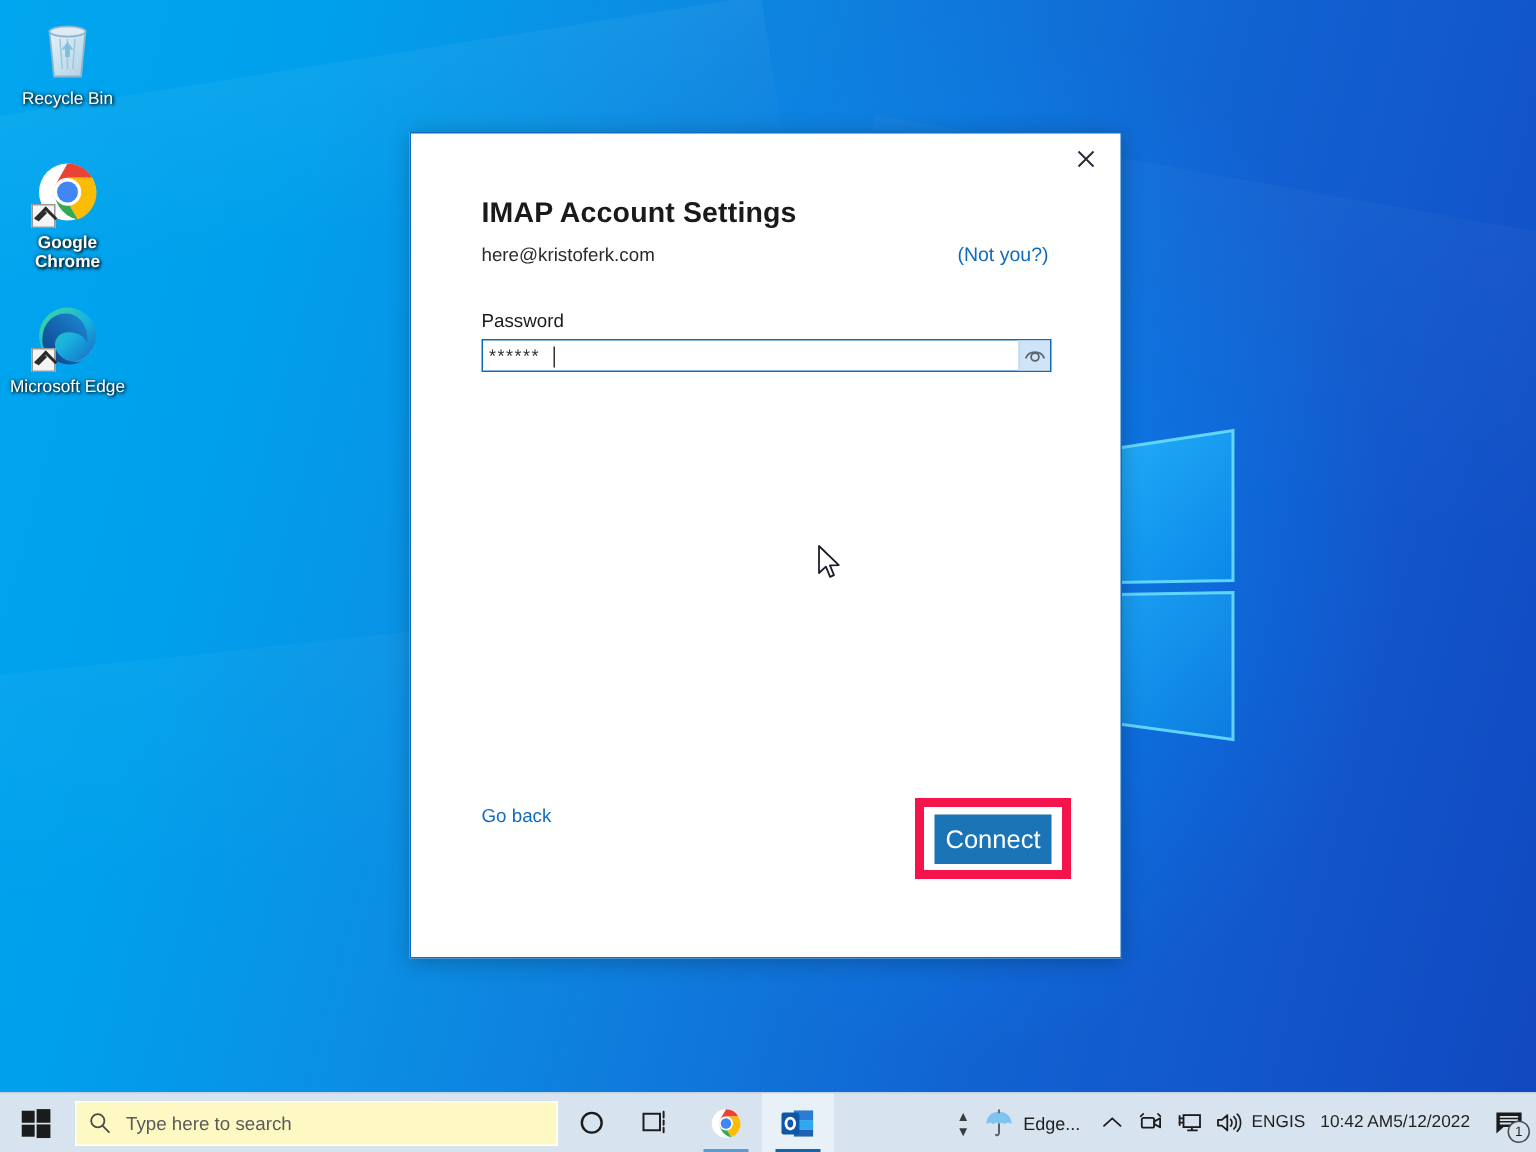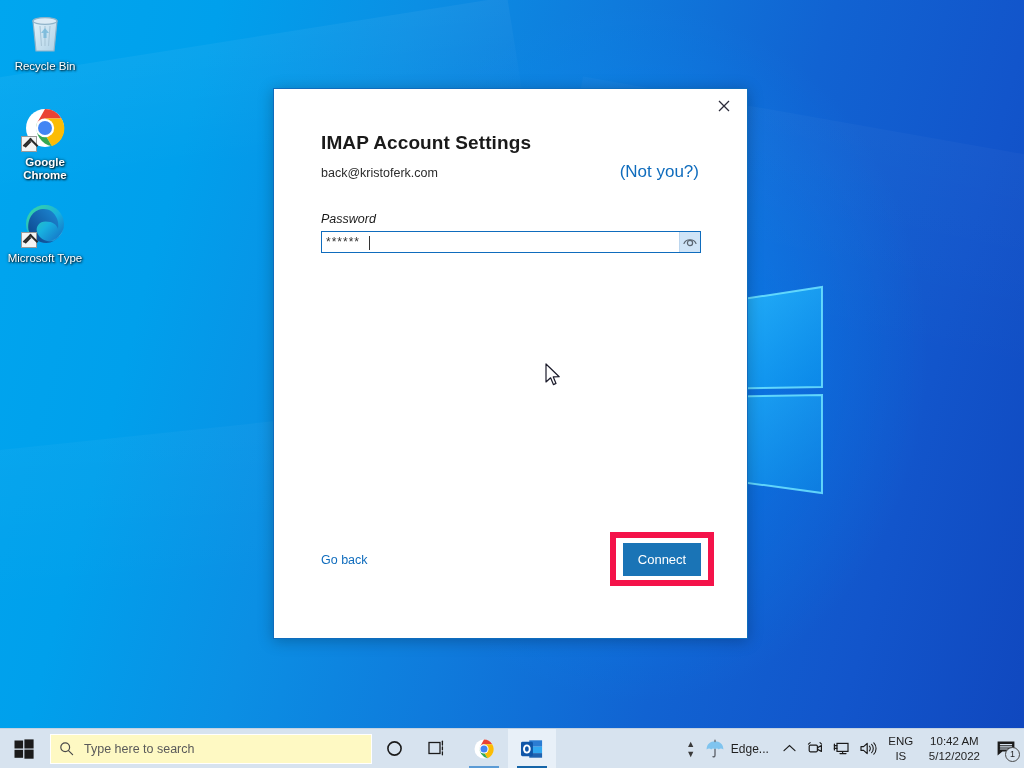--- a/index.html
+++ b/index.html
@@ -131,31 +131,30 @@
     justify-content: space-between;
     align-items: baseline;
     margin-top: 7px;
     width: 378px;
   }
   #account-email {
     font-size: 12.5px;
     color: #2b2b2b;
   }
   #not-you-link {
-    font-size: 17px;
+    font-size: 13px;
     color: #0f6cbd;
     cursor: pointer;
     text-decoration: none;
   }
 
   #password-label {
     margin-top: 30px;
     font-size: 12.5px;
     color: #1a1a1a;
-    font-style: italic;
   }
 
   #password-wrap {
     margin-top: 5px;
     width: 380px;
     height: 22px;
     position: relative;
     border: 1px solid #0f6cbd;
     background: #ffffff;
     display: flex;
@@ -189,21 +188,21 @@
   #pw-caret {
     position: absolute;
     left: 47px; top: 4px;
     width: 1px; height: 14px;
     background: #333;
   }
 
   
   #go-back-link {
     position: absolute;
-    left: 47px; top: 464px;
+    left: 47px; top: 448px;
     font-size: 12.5px;
     color: #0f6cbd;
     cursor: pointer;
     text-decoration: none;
   }
 
   #connect-highlight {
     position: absolute;
     left: 336px; top: 443px;
     width: 104px; height: 54px;
@@ -211,21 +210,21 @@
     background: transparent;
   }
   #connect-button {
     position: absolute;
     left: 349px; top: 454px;
     width: 78px; height: 33px;
     background: #1a74b6;
     color: #ffffff;
     border: none;
     font-family: "Liberation Sans", sans-serif;
-    font-size: 13px;
+    font-size: 17px;
     cursor: pointer;
   }
 
   
   #mouse-cursor {
     position: absolute;
     left: 544px; top: 363px;
     width: 18px; height: 25px;
     pointer-events: none;
   }
@@ -312,32 +311,32 @@
   }
 
   .tray-icon {
     width: 26px; height: 40px;
     display: flex; align-items: center; justify-content: center;
     cursor: pointer;
   }
 
   #language-indicator {
     width: 40px; height: 40px;
-    display: flex; flex-direction: column;
+    display: flex; flex-direction: row;
     align-items: center; justify-content: center;
     font-size: 11.5px;
     color: #1f1f1f;
     line-height: 15px;
     cursor: pointer;
   }
 
   #clock {
     height: 40px;
     padding: 0 8px;
-    display: flex; flex-direction: column;
+    display: flex; 
     align-items: center; justify-content: center;
     font-size: 11.5px;
     color: #1f1f1f;
     line-height: 15px;
     cursor: pointer;
   }
 
   #action-center {
     width: 36px; height: 40px;
     display: flex; align-items: center; justify-content: center;
@@ -426,37 +425,37 @@
             <stop offset="0%" stop-color="#0b3f86"></stop>
             <stop offset="100%" stop-color="#1d8ad6"></stop>
           </linearGradient>
         </defs>
         <circle cx="24" cy="24" r="19" fill="url(#edg1)"></circle>
         <path d="M7.5 30 C11 41 24 46 33 41 C26 42.5 18 39 16 32 C14.5 26.5 18.5 21.5 24.5 21.5 C32 21.5 36 25 37 29 C39 20 33 9 23 9 C13.5 9 6 17 7.5 30 Z" fill="url(#edg2)"></path>
         <path d="M42.5 28 C41 36 34 41 28 41.5 C36 40 41 34 42.5 28 Z" fill="#5bd6f0" opacity="0.8"></path>
       </svg>
       <span class="shortcut-arrow"></span>
     </div>
-    <div class="ico-label">Microsoft Type</div>
+    <div class="ico-label">Microsoft Edge</div>
   </div>
 
   <div id="imap-dialog">
 
     <button id="dialog-close">
       <svg width="12" height="12" viewBox="0 0 12 12">
         <path d="M1 1 L11 11 M11 1 L1 11" stroke="#2b2b3a" stroke-width="1.3" fill="none"></path>
       </svg>
     </button>
 
     <div id="dialog-body">
 
       <div id="dialog-title">IMAP Account Settings</div>
 
       <div id="account-row">
-        <span id="account-email">back@kristoferk.com</span>
+        <span id="account-email">here@kristoferk.com</span>
         <a id="not-you-link">(Not you?)</a>
       </div>
 
       <div id="password-label">Password</div>
 
       <div id="password-wrap">
         <input id="password-input" type="text" spellcheck="false" value="******" style="">
         <span id="pw-caret"></span>
         <button id="reveal-password-button">
           <svg width="14" height="12" viewBox="0 0 14 12">

